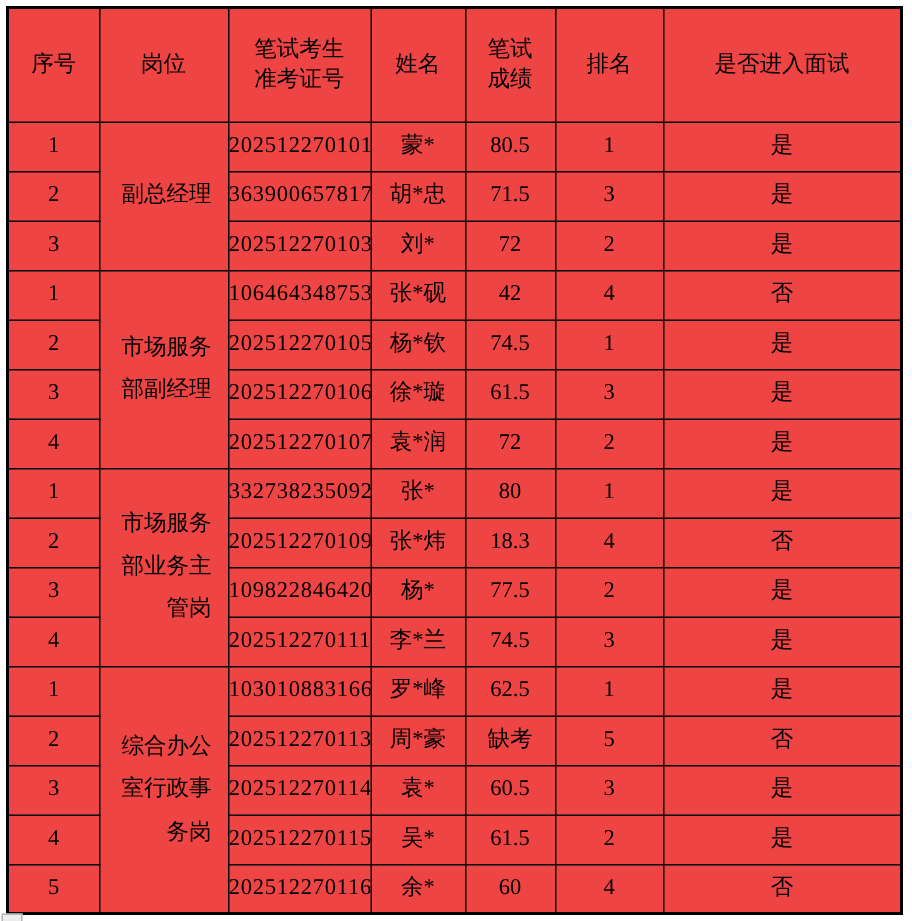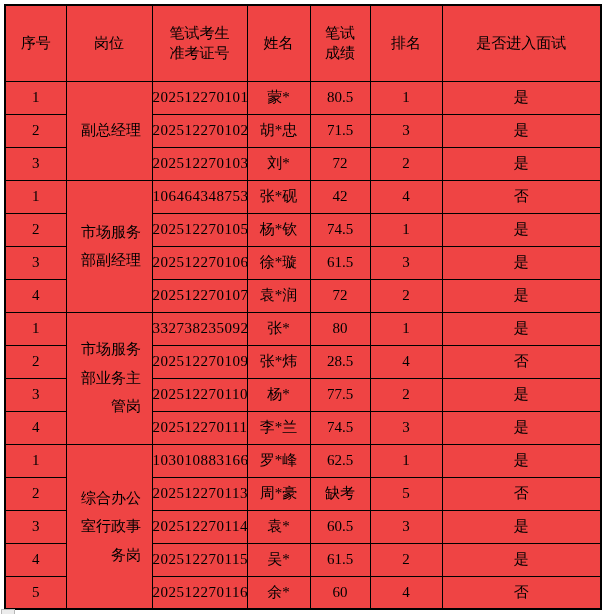--- a/index.html
+++ b/index.html
@@ -98,21 +98,21 @@
             <div class="pos-inner">副总经理</div>
           </td>
         <td class="ticket">202512270101</td>
         <td>蒙*</td>
         <td>80.5</td>
         <td>1</td>
         <td>是</td>
       </tr>
       <tr class="data-row">
         <td>2</td>
-        <td class="ticket">202512270102</td>
+        <td class="ticket">363900657817</td>
         <td>胡*忠</td>
         <td>71.5</td>
         <td>3</td>
         <td>是</td>
       </tr>
       <tr class="data-row">
         <td>3</td>
         <td class="ticket">202512270103</td>
         <td>刘*</td>
         <td>72</td>
@@ -164,27 +164,27 @@
         <td class="ticket">332738235092</td>
         <td>张*</td>
         <td>80</td>
         <td>1</td>
         <td>是</td>
       </tr>
       <tr class="data-row">
         <td>2</td>
         <td class="ticket">202512270109</td>
         <td>张*炜</td>
-        <td>28.5</td>
-        <td>4</td>
-        <td>否</td>
-      </tr>
-      <tr class="data-row">
-        <td>3</td>
-        <td class="ticket">202512270110</td>
+        <td>18.3</td>
+        <td>4</td>
+        <td>否</td>
+      </tr>
+      <tr class="data-row">
+        <td>3</td>
+        <td class="ticket">109822846420</td>
         <td>杨*</td>
         <td>77.5</td>
         <td>2</td>
         <td>是</td>
       </tr>
       <tr class="data-row">
         <td>4</td>
         <td class="ticket">202512270111</td>
         <td>李*兰</td>
         <td>74.5</td>

